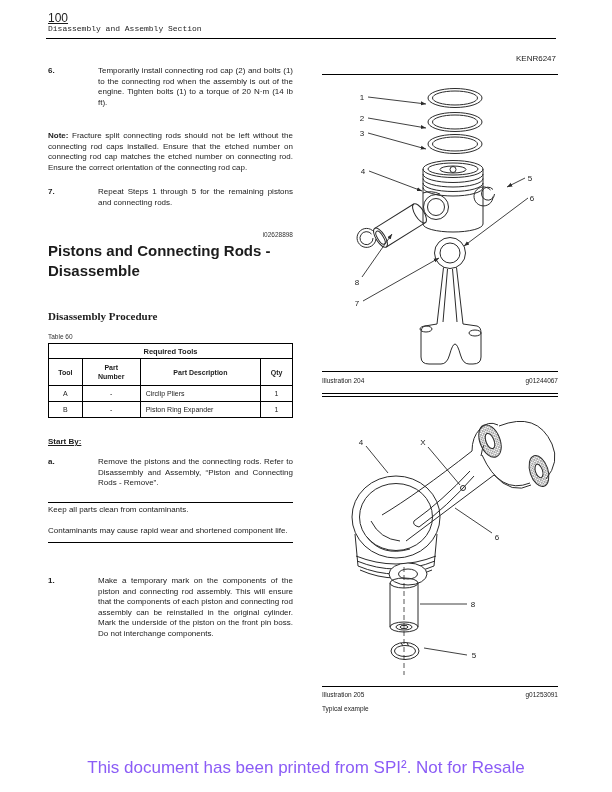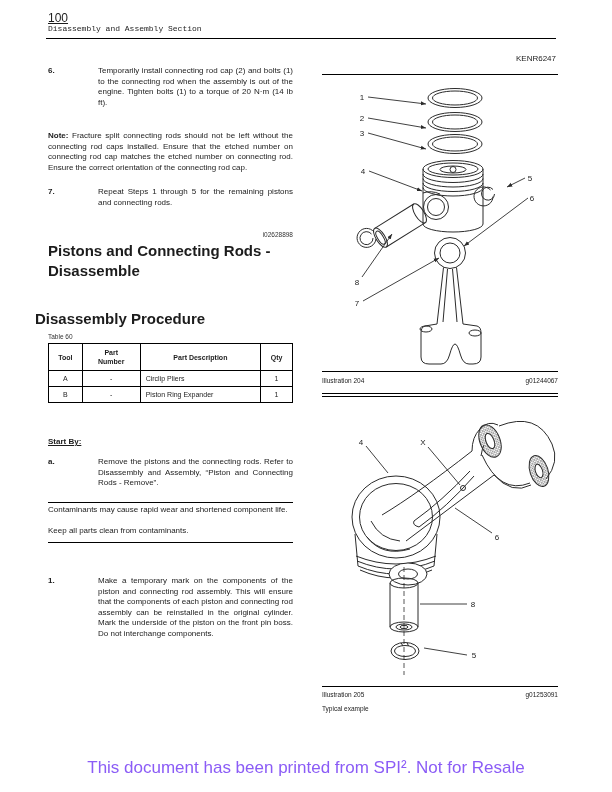--- a/index.html
+++ b/index.html
@@ -14,21 +14,21 @@
   .hdr-code{left:406px;top:13px;width:150px;text-align:right;font-size:8px;margin-top:41px;}
   .hdr-rule{left:46px;top:38px;width:510px;border-top:1px solid #000;height:0;}
   
   .lcol{left:48px;width:245px;font-size:8px;line-height:10.5px;}
   .just{text-align:justify;}
   .step{display:flex;}
   .step .n{width:14px;flex:none;font-weight:bold;}
   .step .t{flex:1;text-align:justify;margin-left:36px;}
   .idcode{left:48px;top:231px;width:245px;text-align:right;font-size:6.5px;color:#333;}
   h1.title{left:48px;top:241px;width:236px;font-size:15px;line-height:20px;font-weight:bold;margin:0;}
-  h2.subtitle{left:35px;top:310px;width:245px;font-size:15px;font-weight:bold;margin:0;}
+  h2.subtitle{left:48px;top:310px;width:245px;font-size:11px;font-weight:bold;margin:0;font-family:Liberation Serif, serif;}
   .tablecap{left:48px;top:333px;font-size:6.5px;color:#333;}
   table.tools{left:48px;top:343px;border-collapse:collapse;width:245px;font-size:7px;}
   table.tools td,table.tools th{border:1px solid #000;padding:1px 2px;text-align:center;vertical-align:middle;line-height:9px;}
   table.tools .tt{font-size:7.5px;height:12px;font-weight:bold;}
   table.tools th{font-weight:bold;}
   table.tools .hrow th{height:24px;}
   table.tools .hwrap{display:inline-block;max-width:32px;}
   table.tools td{height:13px;}
   table.tools .desc{text-align:left;padding-left:5px;}
   .startby{font-weight:bold;text-decoration:underline;}
@@ -73,20 +73,23 @@
 <div class="abs tablecap">Table 60</div>
 
 <table class="abs tools">
   <colgroup>
       <col style="width:34px">
       <col style="width:58px">
       <col style="width:121px">
       <col style="width:32px">
     </colgroup>
   <tbody>
+      <tr>
+    <th class="tt" colspan="4">Required Tools</th>
+  </tr>
   <tr class="hrow">
     <th>Tool</th>
     <th><span class="hwrap">Part Number</span></th>
     <th>Part Description</th>
     <th>Qty</th>
   </tr>
   <tr>
     <td>A</td>
     <td>-</td>
     <td class="desc">Circlip Pliers</td>
@@ -102,22 +105,22 @@
   </table>
 
 <div class="abs lcol startby" style="top:437px;">Start By:</div>
 
 <div class="abs lcol step" style="top:457px;">
   <span class="n">a.</span>
   <span class="t">Remove the pistons and the connecting rods. Refer to Disassembly and Assembly, “Piston and Connecting Rods - Remove”.</span>
 </div>
 
 <div class="abs notice">
+  <p>Keep all parts clean from contaminants.</p>
   <p>Contaminants may cause rapid wear and shortened component life.</p>
-  <p>Keep all parts clean from contaminants.</p>
 </div>
 
 <div class="abs lcol step" style="top:576px;">
   <span class="n">1.</span>
   <span class="t">Make a temporary mark on the components of the piston and connecting rod assembly. This will ensure that the components of each piston and connecting rod assembly can be reinstalled in the original cylinder. Mark the underside of the piston on the front pin boss. Do not interchange components.</span>
 </div>
 
 <div class="abs rule" style="top:74px;"></div>
 
 <svg class="abs" style="left:322px;top:77px;" width="236" height="292" viewBox="0 0 236 292">

